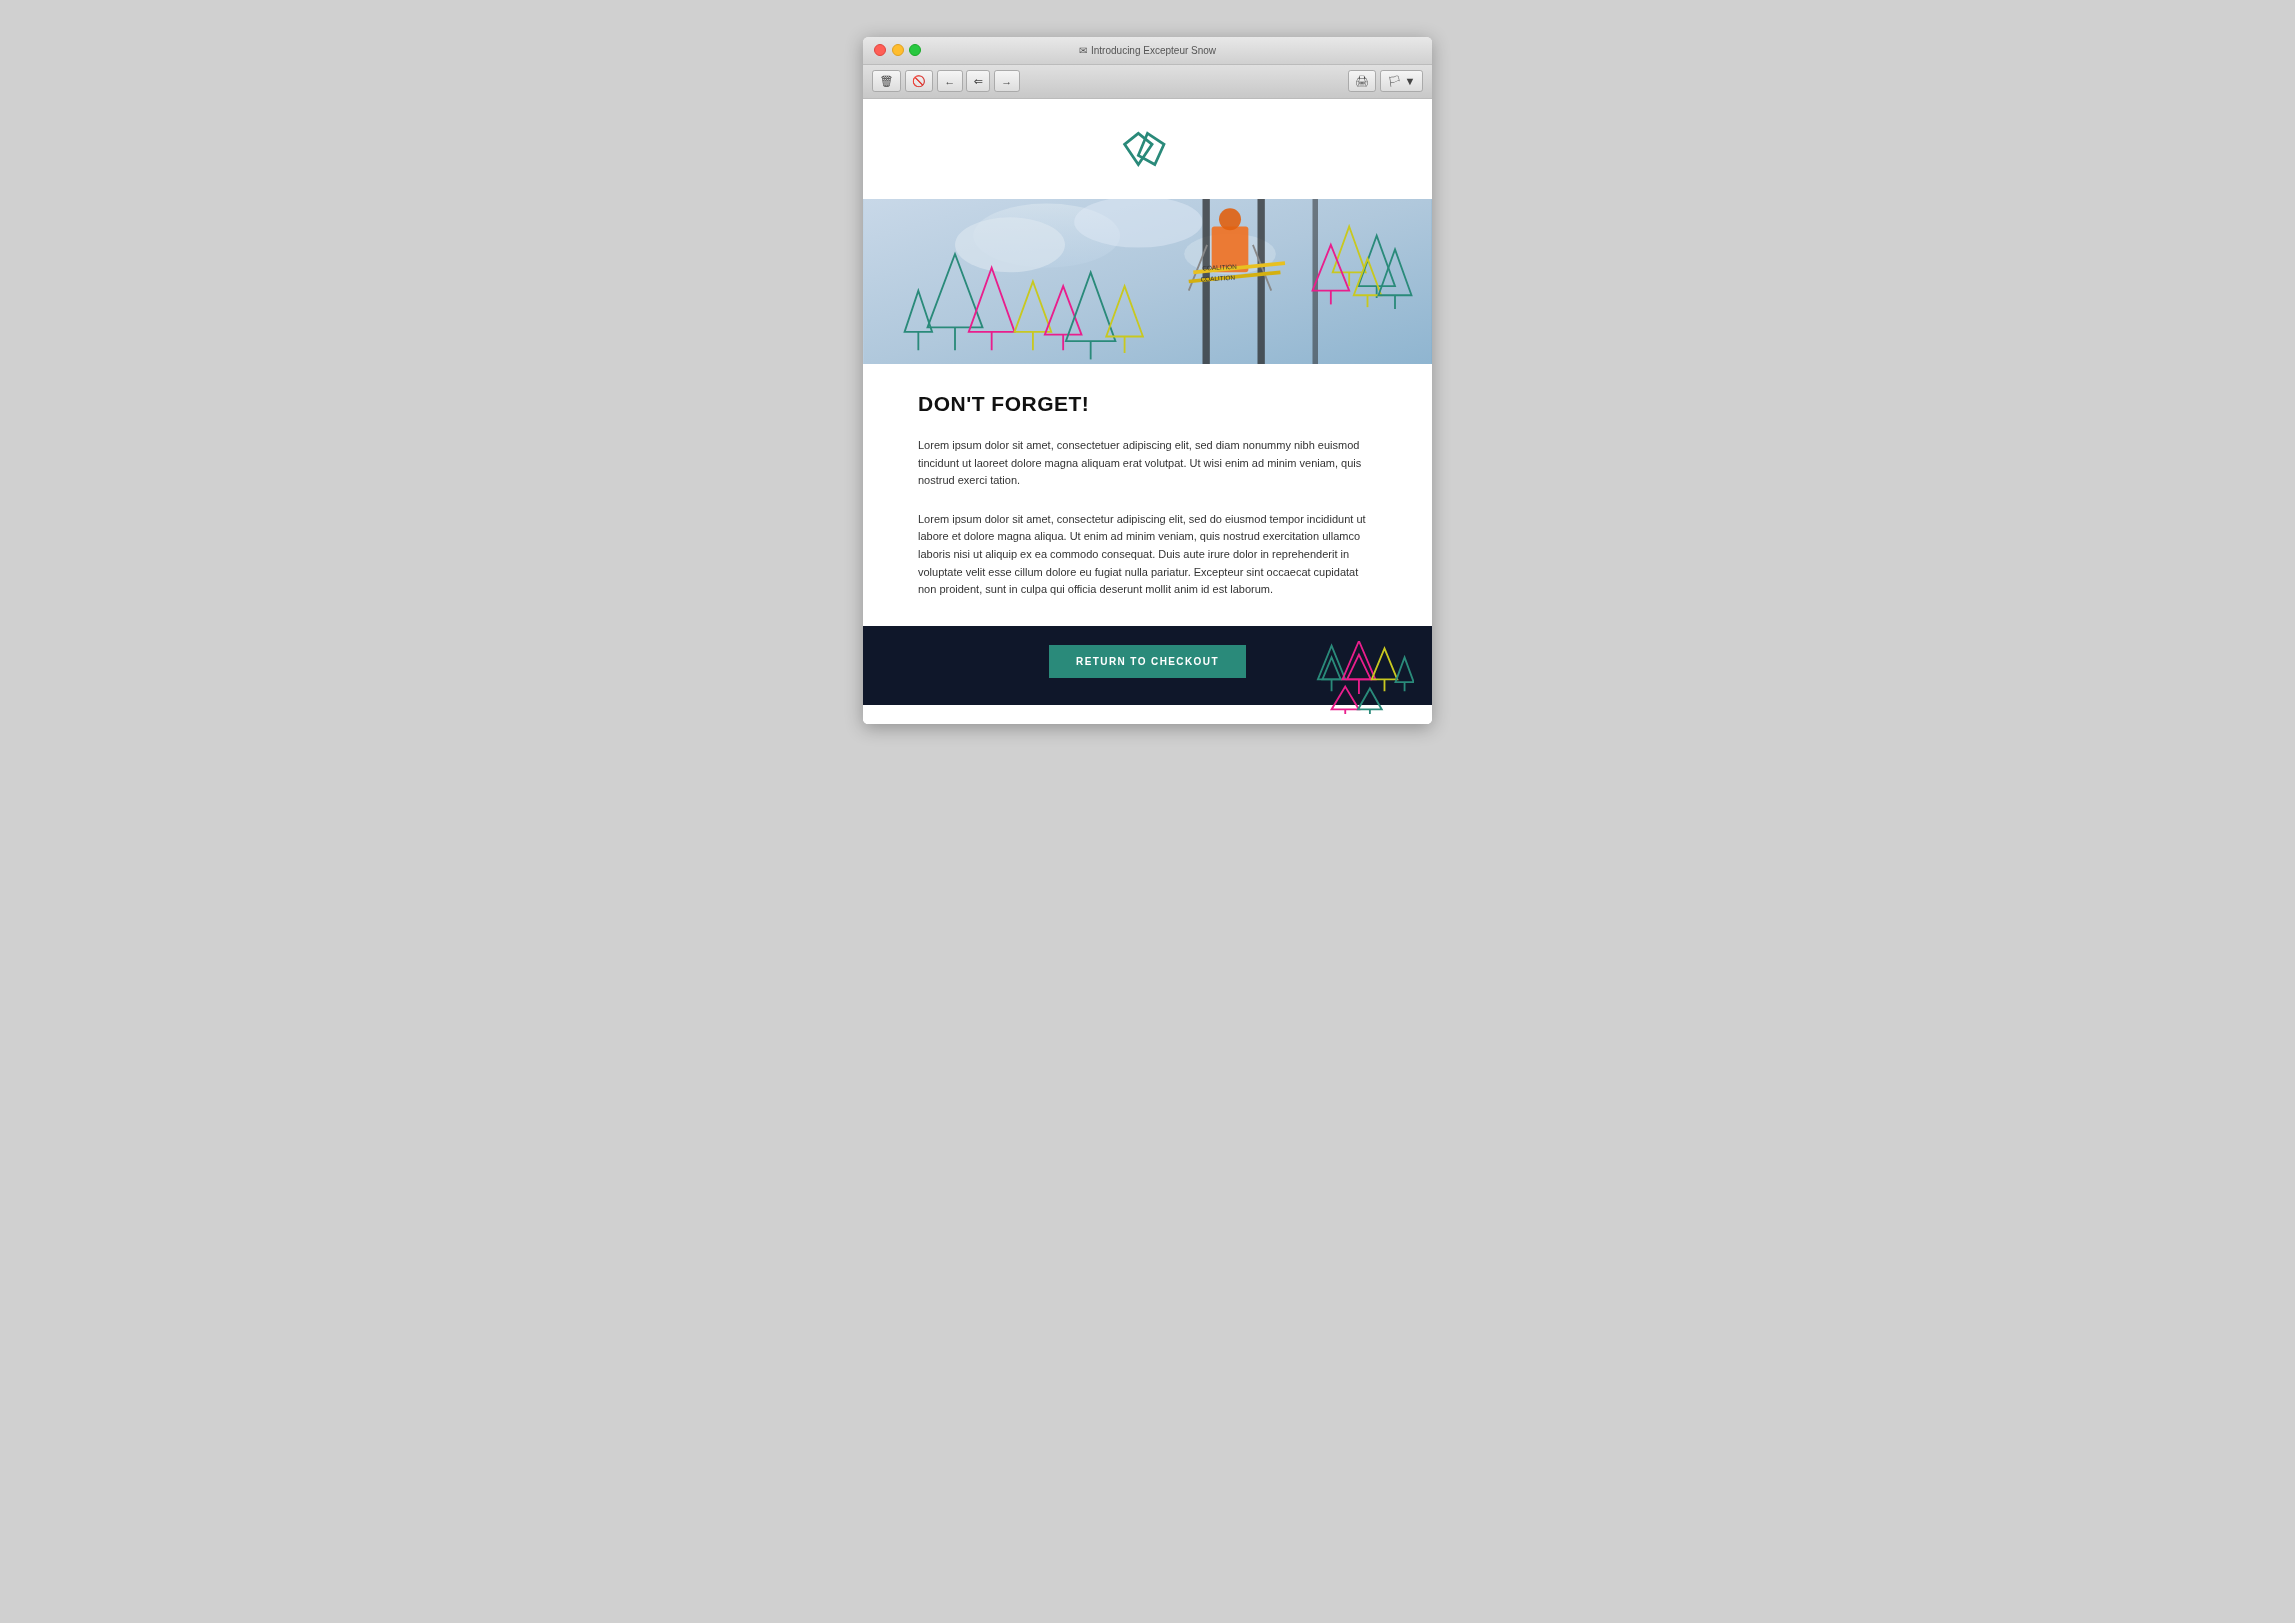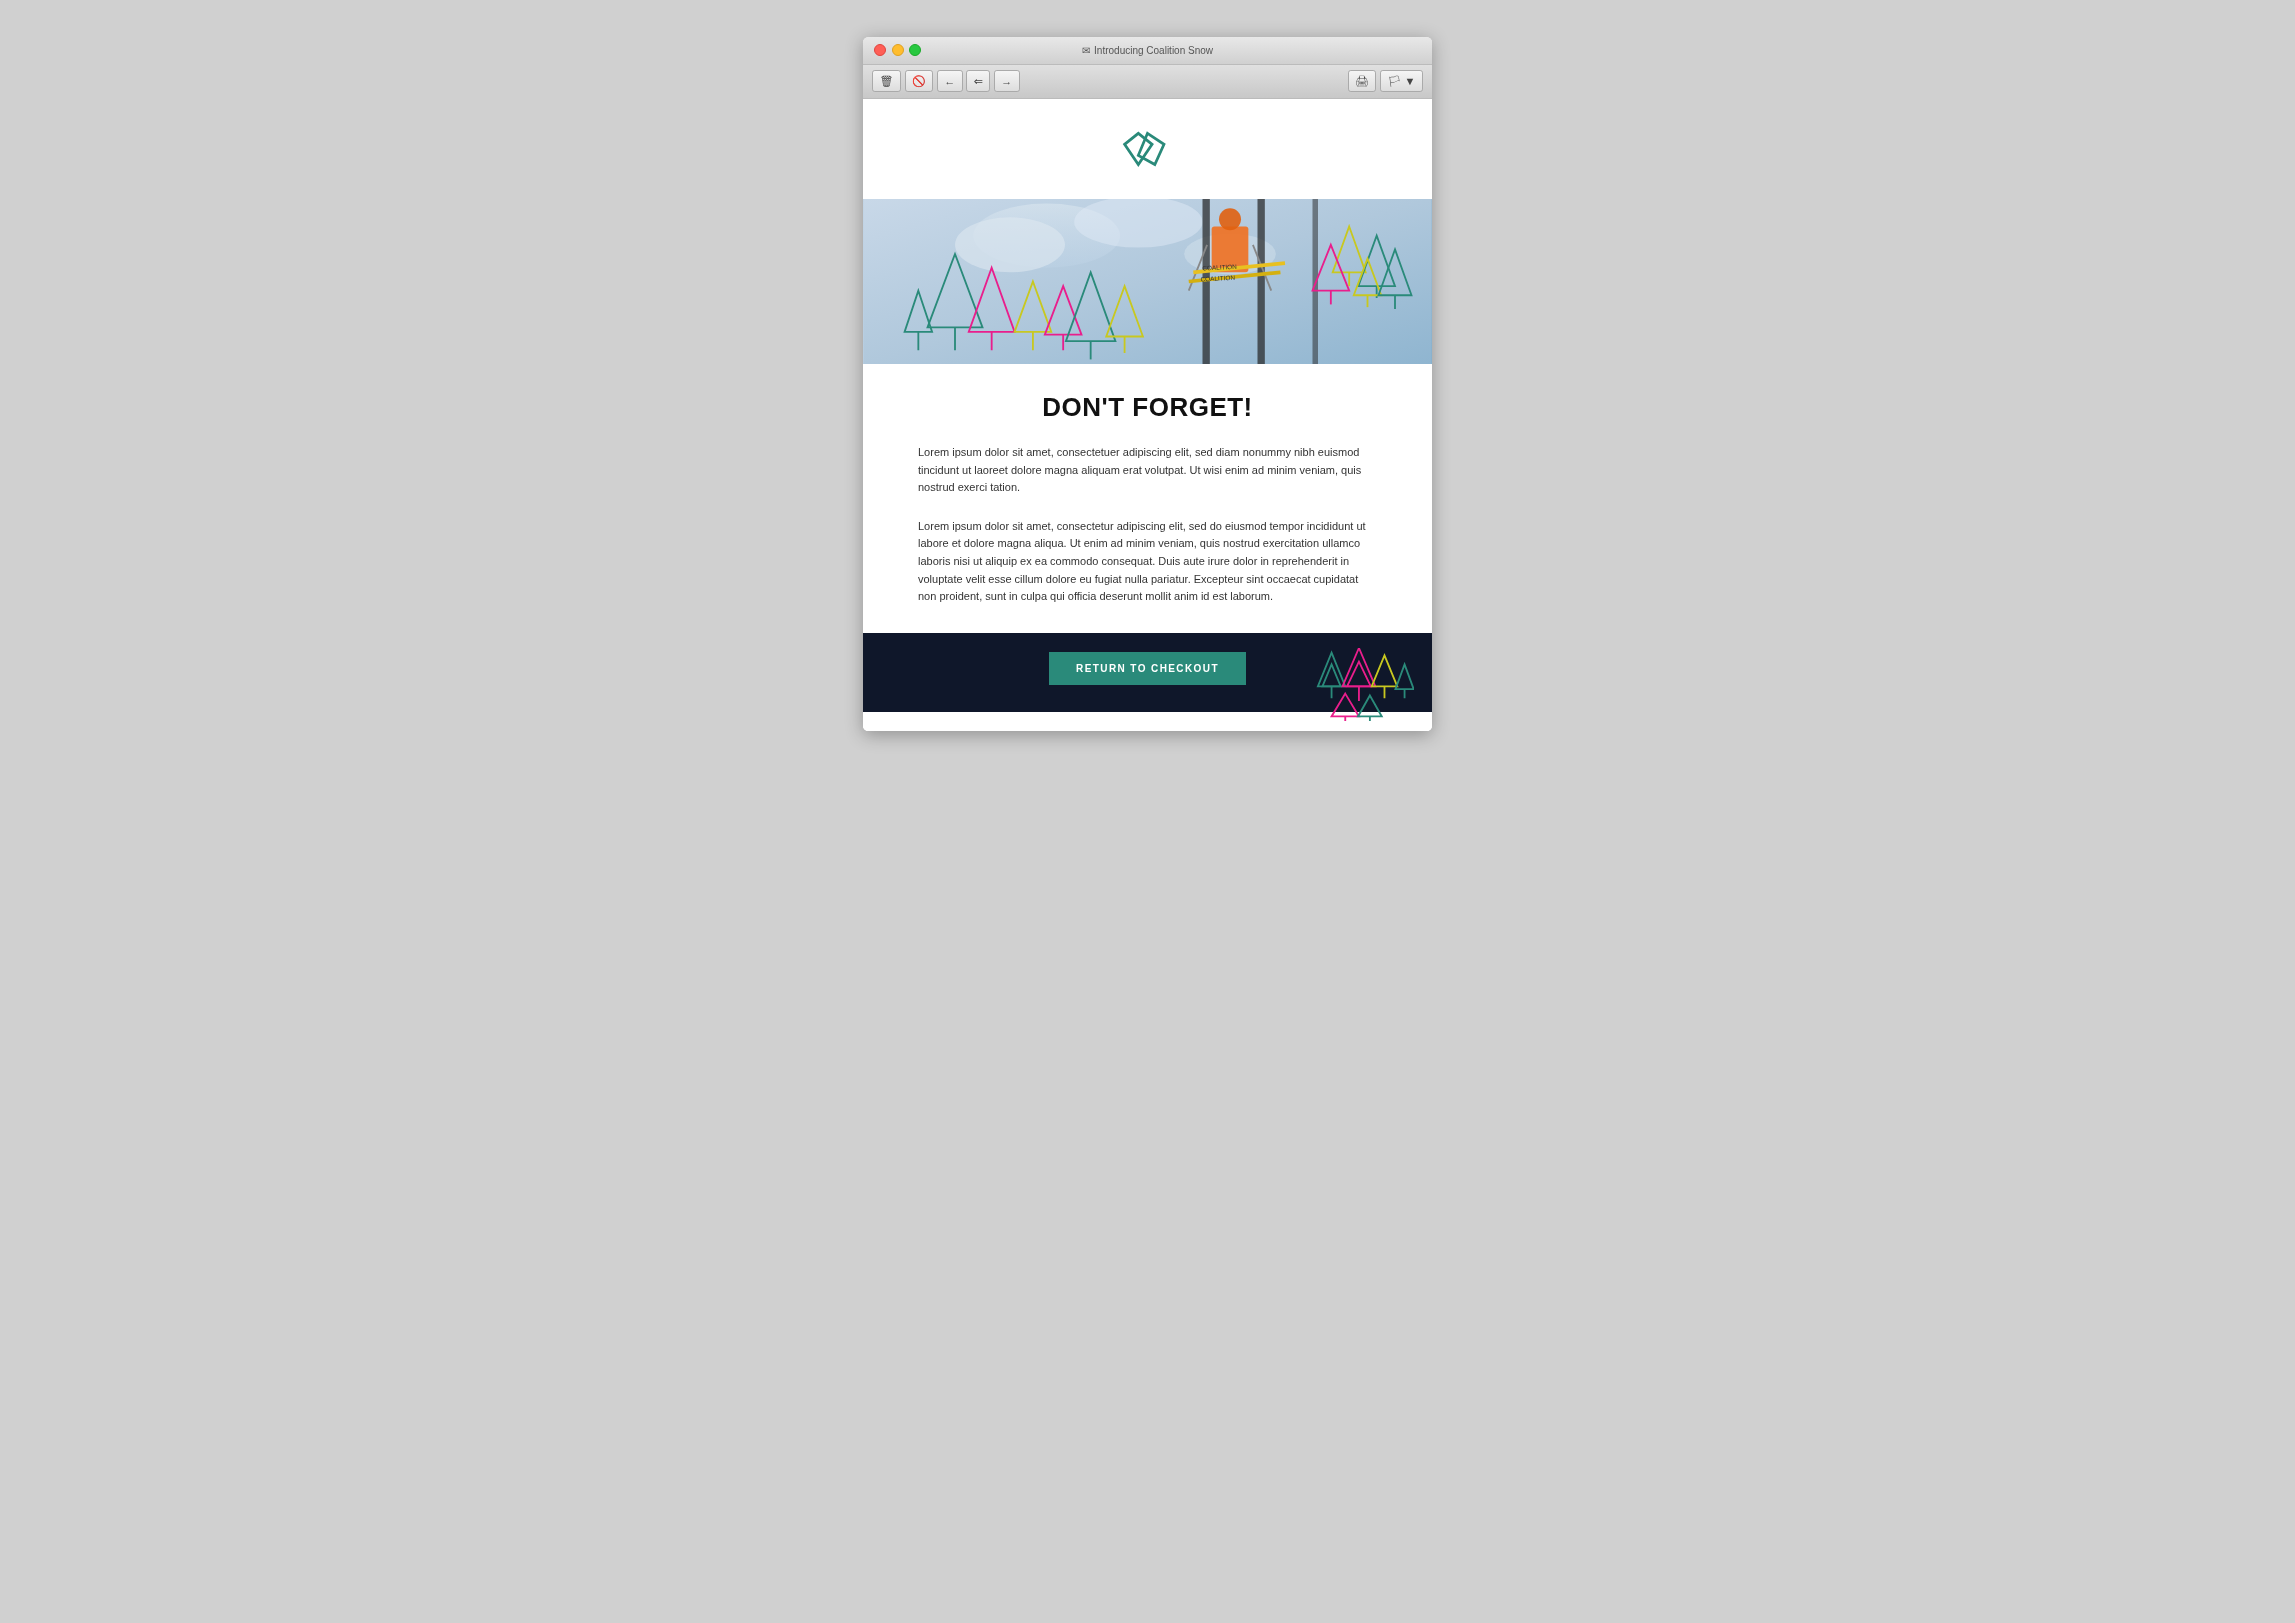--- a/index.html
+++ b/index.html
@@ -117,22 +117,21 @@
       justify-content: center;
     }
 
     .email-body {
       padding: 27.5px 55px 18.4px;
       background: #fff;
       position: relative;
     }
 
     .dont-forget-title {
-      text-align: center;
-      font-size: 26px;
+      font-size: 21px;
       font-weight: 900;
       font-family: Arial Black, Arial, sans-serif;
       color: #111;
       margin-bottom: 12px;
       letter-spacing: 0.5px;
     }
 
     .body-text {
       font-size: 11px;
       line-height: 1.6;
@@ -167,21 +166,21 @@
 <div class="browser-window">
 
   <div class="title-bar">
     <div class="traffic-lights">
       <div class="traffic-light tl-red"></div>
       <div class="traffic-light tl-yellow"></div>
       <div class="traffic-light tl-green"></div>
     </div>
     <div class="title-text">
       <span>✉</span>
-      <span>Introducing Coalition Snow</span>
+      <span>Introducing Excepteur Snow</span>
     </div>
   </div>
 
   <div class="toolbar">
     <button class="toolbar-btn">🗑</button>
     <button class="toolbar-btn">🚫</button>
     <button class="toolbar-btn">←</button>
     <button class="toolbar-btn">⇐</button>
     <button class="toolbar-btn">→</button>
     <div class="toolbar-right">

